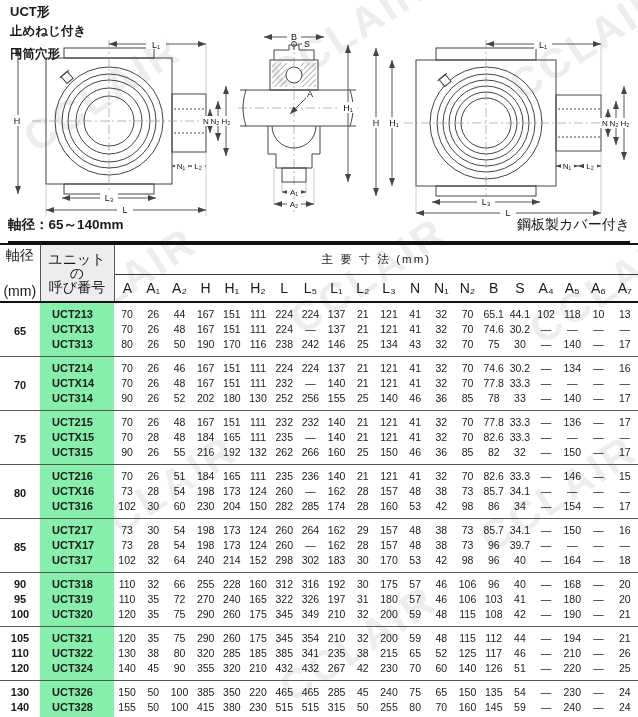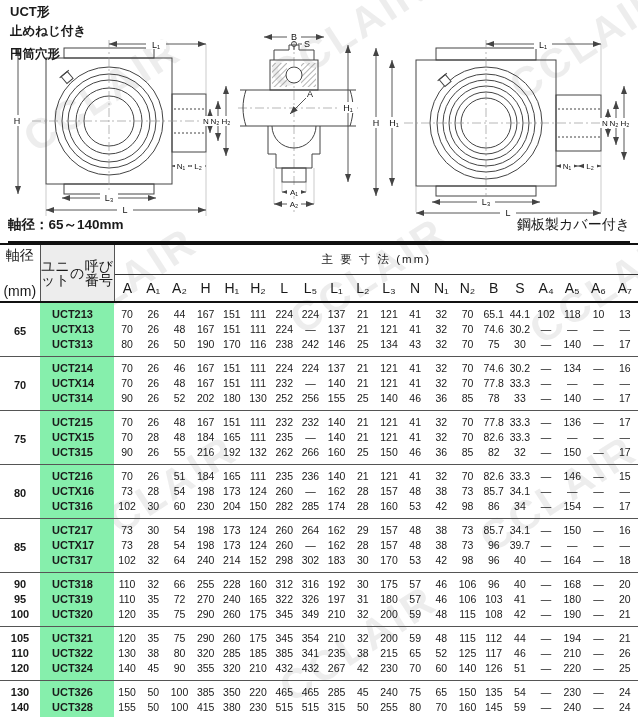--- a/index.html
+++ b/index.html
@@ -27,21 +27,21 @@
   .cover-note{font-size:14px;margin-left:13px;}
   table.spec{position:absolute;top:243px;left:0;width:638px;z-index:2;border-collapse:collapse;
       table-layout:fixed;border-top:2.5px solid #111;border-bottom:2.5px solid #111;}
   thead{border-bottom:2px solid #111;}
   thead th{font-weight:normal;font-size:14px;padding:0;}
   th.c-shaft-h{border-right:1px solid #555;}
   th.c-unit-h{border-right:1px solid #555;background:#ededed;}
   th.c-main{border-bottom:1px solid #333;height:28px;font-size:11.5px;letter-spacing:2px;}
   tr.dim-row th{height:26px;}
   .hsplit{display:flex;flex-direction:column;justify-content:space-between;align-items:center;height:52px;padding:2px 0;}
-  .hstack{display:flex;align-items:center;line-height:14px;}
+  .hstack{display:flex;flex-direction:column;align-items:center;line-height:14px;}
   tbody+tbody{border-top:1px solid #555;}
   td{text-align:center;padding:1px 0;font-size:10.5px;line-height:13px;}
   td.c-shaft{font-weight:bold;font-size:11px;}
   td.c-unit{font-weight:bold;font-size:11px;text-align:left;padding-left:12px;background:#86efac;}
   tr.gfirst td{padding-top:5px;}
   tr.glast td{padding-bottom:5px;}
 </style>
 </head>
 <body>
 

